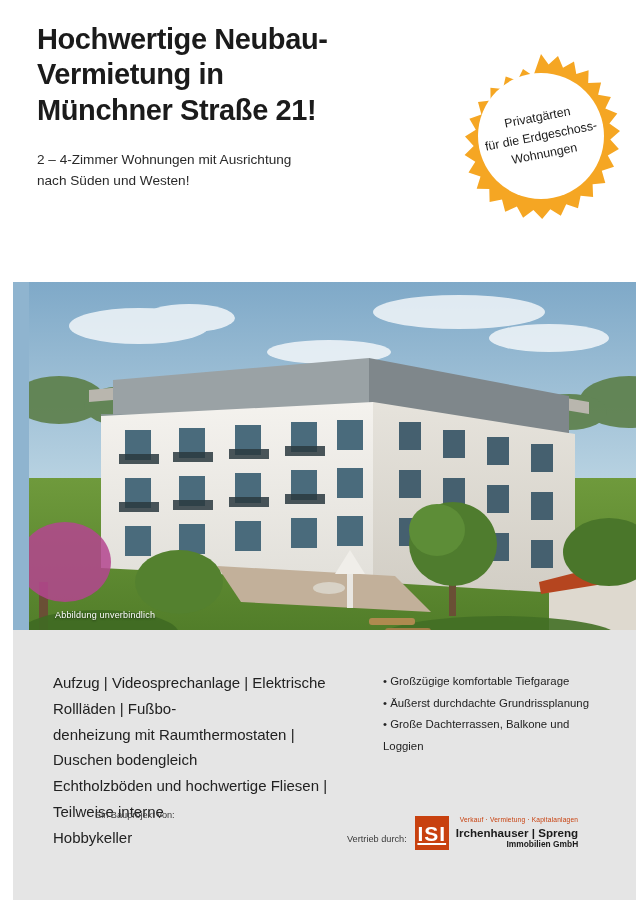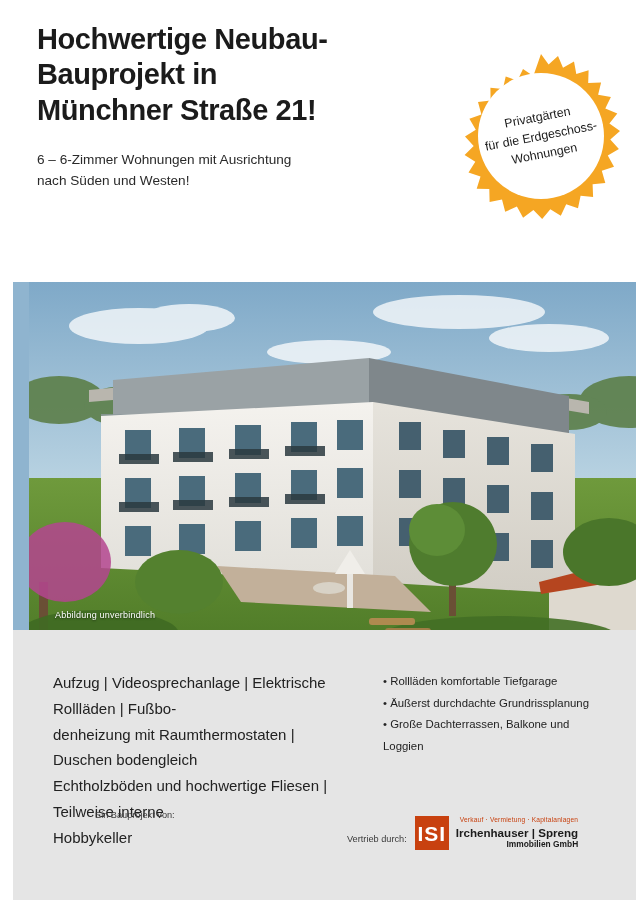--- a/index.html
+++ b/index.html
@@ -188,20 +188,21 @@
     height: 34px;
     background: #c8410f;
     color: #ffffff;
     font-size: 21px;
     font-weight: bold;
     letter-spacing: 1px;
     display: flex;
     align-items: center;
     justify-content: center;
     line-height: 1;
+    text-decoration: underline;
   }
   .isi-texts { line-height: 1.18; text-align: right; }
   .isi-top {
     font-size: 6.6px;
     color: #c8410f;
     letter-spacing: .2px;
     margin-bottom: 2px;
     white-space: nowrap;
   }
   .isi-name {
@@ -218,25 +219,25 @@
   }
 </style>
 </head>
 <body>
 
 <div class="page">
 
   <div class="header">
     <div class="headline">
       <span class="ln">Hochwertige Neubau-</span>
-      <span class="ln">Bauprojekt in</span>
+      <span class="ln">Vermietung in</span>
       <span class="ln">Münchner Straße 21!</span>
     </div>
     <div class="subline">
-      <span class="ln">6 – 6-Zimmer Wohnungen mit Ausrichtung</span>
+      <span class="ln">2 – 4-Zimmer Wohnungen mit Ausrichtung</span>
       <span class="ln">nach Süden und Westen!</span>
     </div>
 
     <div class="badge">
       <svg viewBox="0 0 168 168" xmlns="http://www.w3.org/2000/svg">
         <g transform="translate(84,84)">
           <path d="M0,-82 L7.6,-71.4 L17.0,-80.1 L22.0,-68.3 L33.0,-74.6 L35.3,-62.0 L47.6,-65.7 L47.2,-52.9 L60.1,-53.6 L57.1,-41.2 L69.9,-39.0 L64.3,-27.5 L76.3,-22.5 L68.4,-12.4 L79.0,-5.0 L69.3,3.6 L77.9,13.1 L66.8,19.5 L73.0,30.7 L60.8,34.7 L64.3,46.9 L51.6,48.3 L52.1,61.1 L39.6,59.7 L37.0,72.3 L25.2,68.2 L19.8,79.8 L9.3,73.2 L1.2,83.0 L-7.6,74.1 L-17.9,81.8 L-24.1,70.6 L-35.8,75.8 L-39.0,63.4 L-51.4,65.9 L-51.7,53.1 L-64.3,52.7 L-60.5,40.5 L-72.5,36.6 L-65.7,25.7 L-76.4,19.0 L-67.3,9.9 L-76.0,0.5 L-65.2,-6.2 L-71.6,-17.3 L-59.6,-21.6 L-63.0,-33.9 L-50.4,-35.5 L-50.6,-48.3 L-38.1,-47.1 L-35.3,-59.6 L-23.6,-55.3 L-18.0,-66.9 L-7.7,-60.0 Z" fill="#f5a623"></path>
           <circle cx="0" cy="0" r="63" fill="#ffffff"></circle>
         </g>
       </svg>
@@ -383,21 +384,21 @@
 
   <div class="features">
     <div class="feat-cols">
       <div class="feat-left">
         <span class="ln">Aufzug | Videosprechanlage | Elektrische Rollläden | Fußbo-</span>
         <span class="ln">denheizung mit Raumthermostaten | Duschen bodengleich</span>
         <span class="ln">Echtholzböden und hochwertige Fliesen | Teilweise interne</span>
         <span class="ln">Hobbykeller</span>
       </div>
       <div class="feat-right">
-        <span class="bullet">• Rollläden komfortable Tiefgarage</span>
+        <span class="bullet">• Großzügige komfortable Tiefgarage</span>
         <span class="bullet">• Äußerst durchdachte Grundrissplanung</span>
         <span class="bullet">• Große Dachterrassen, Balkone und Loggien</span>
       </div>
     </div>
   </div>
 
   <div class="footer">
 
     <div class="footer-left">
       <span class="byline">Ein Bauprojekt von:</span>

